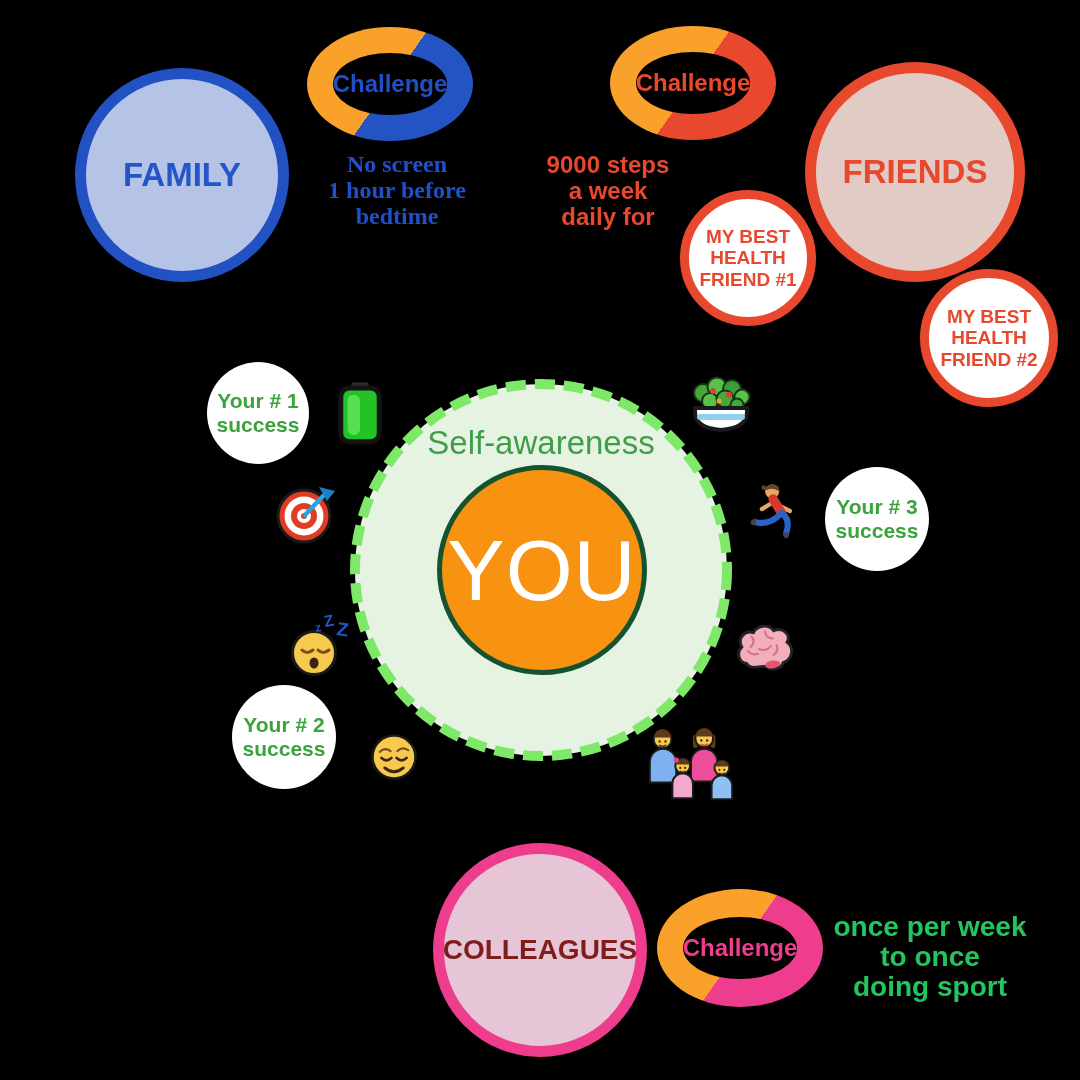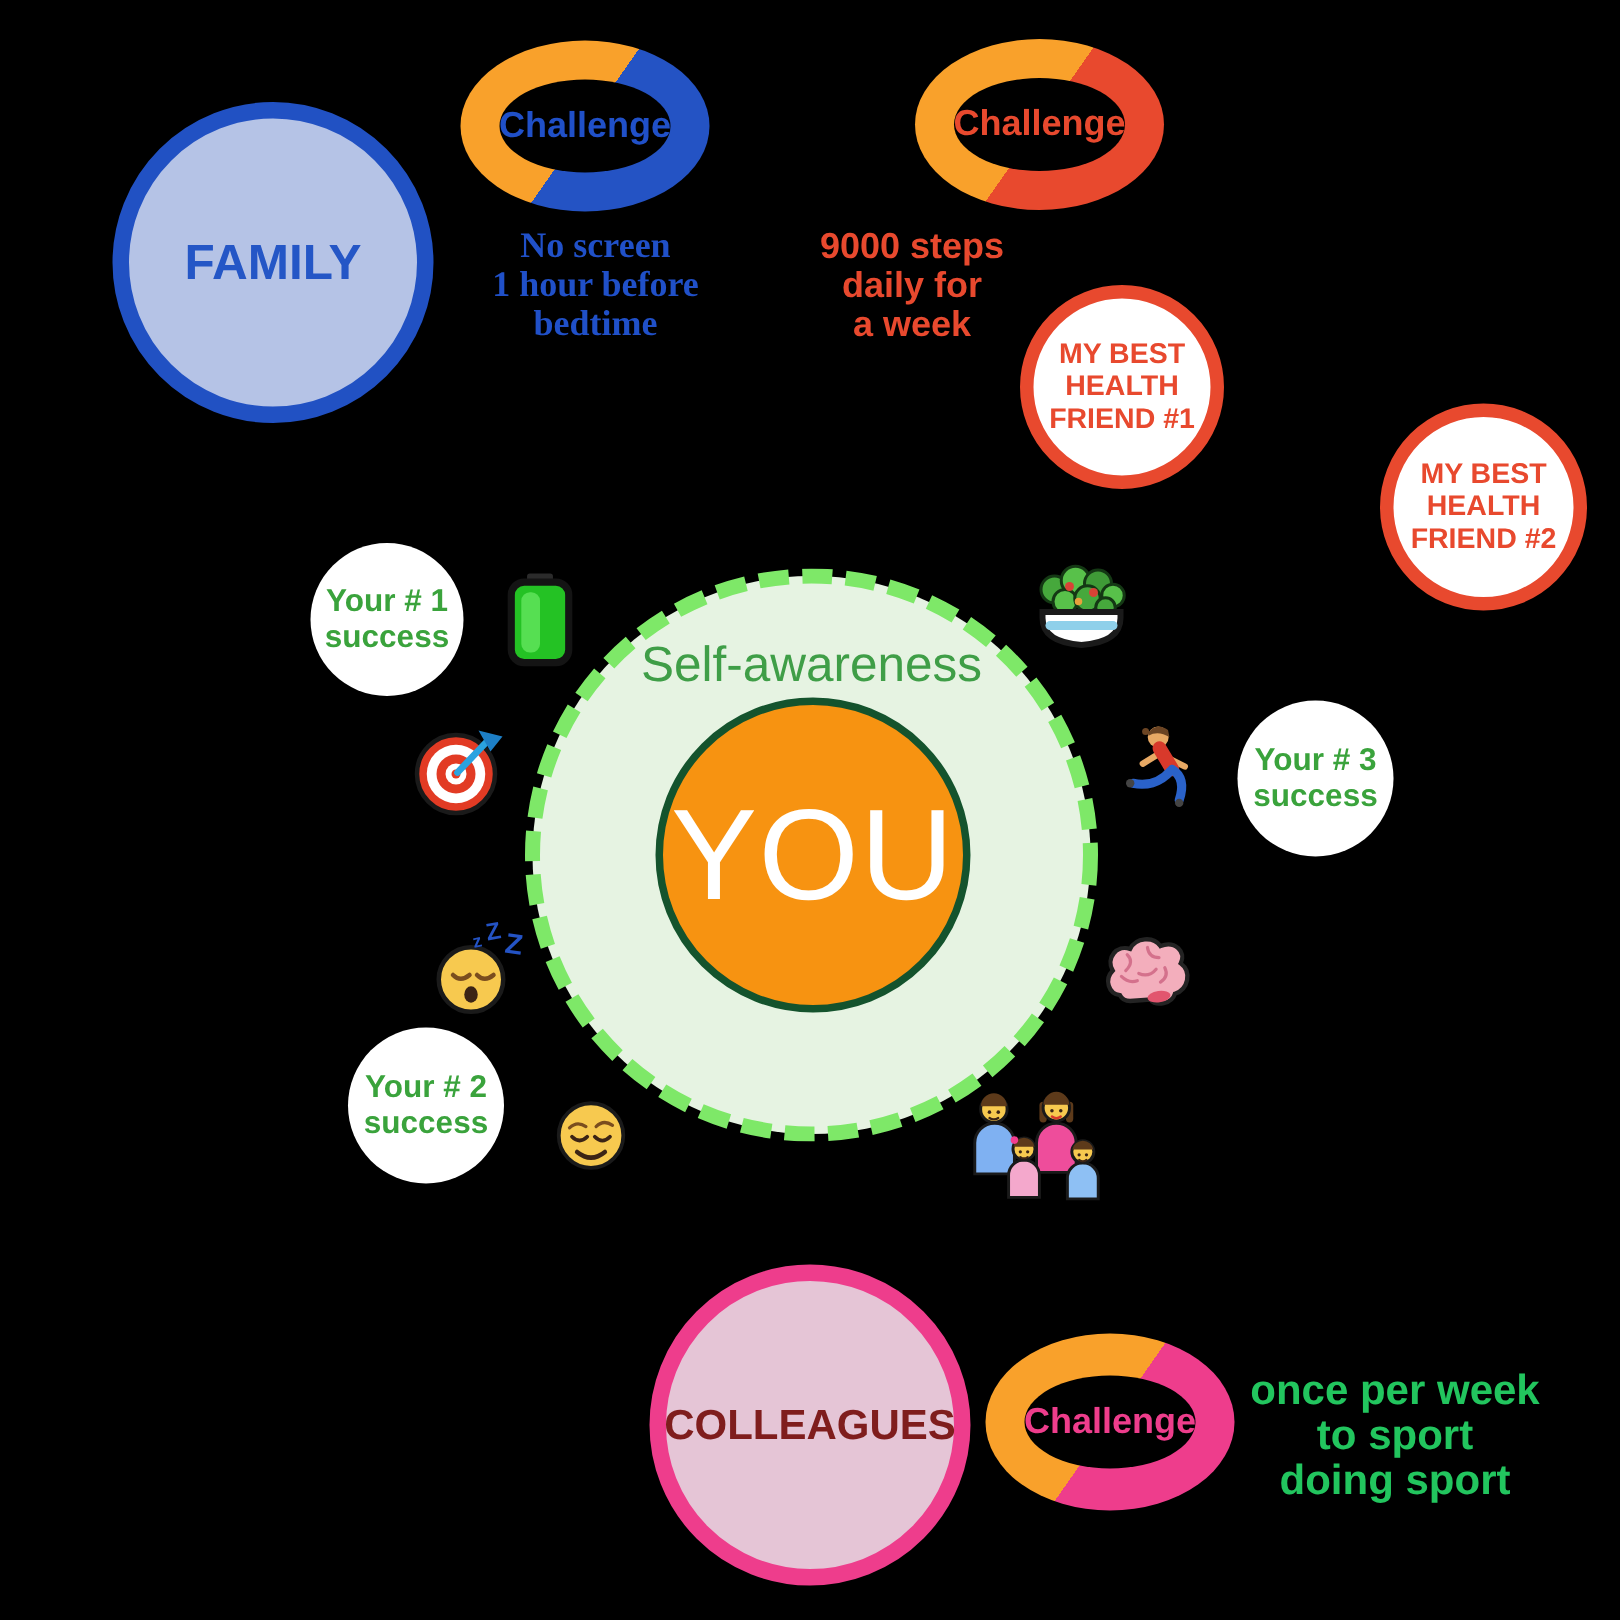--- a/index.html
+++ b/index.html
@@ -69,24 +69,27 @@
     <div>bedtime</div>
   </div>
 
   <div class="challenge ch2">
     <div class="swirl"></div>
     <div class="hole"></div>
     <div class="clabel">Challenge</div>
   </div>
   <div class="txt txt-red">
     <div>9000 steps</div>
+    <div>a week</div>
     <div>daily for</div>
-    <div>a week</div>
-  </div>
-
+  </div>
+
+  <div class="circle friends-c">
+    <span>FRIENDS</span>
+  </div>
 
   <div class="circle friendb friendb1">
     <div>
       <div>MY BEST</div>
       <div>HEALTH</div>
       <div>FRIEND #1</div>
     </div>
   </div>
   <div class="circle friendb friendb2">
     <div>
@@ -239,17 +242,17 @@
     <span>COLLEAGUES</span>
   </div>
 
   <div class="challenge ch3">
     <div class="swirl"></div>
     <div class="hole"></div>
     <div class="clabel">Challenge</div>
   </div>
   <div class="txt txt-pink">
     <div>once per week</div>
-    <div>to sport</div>
+    <div>to once</div>
     <div>doing sport</div>
   </div>
 
 </div>
 
 </body></html>

